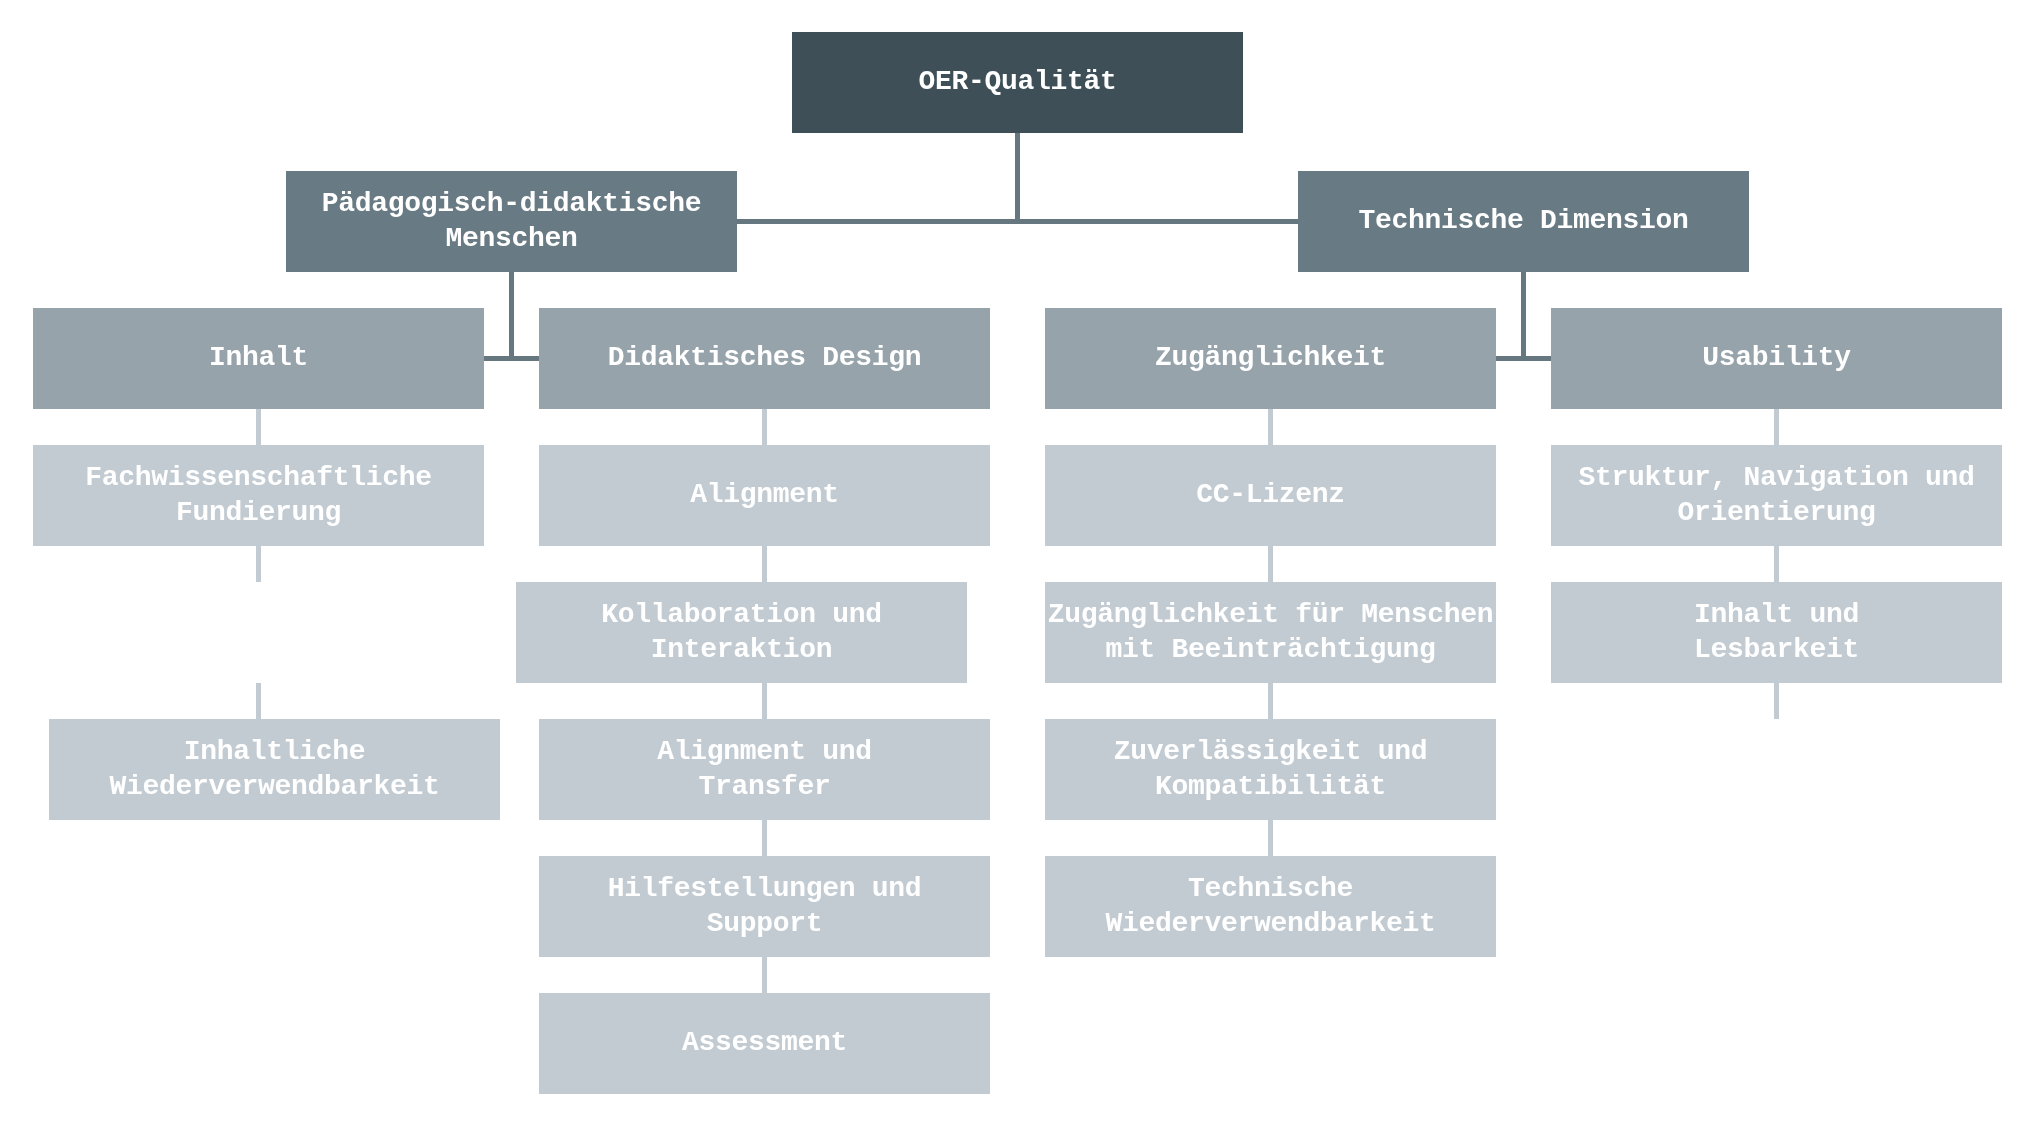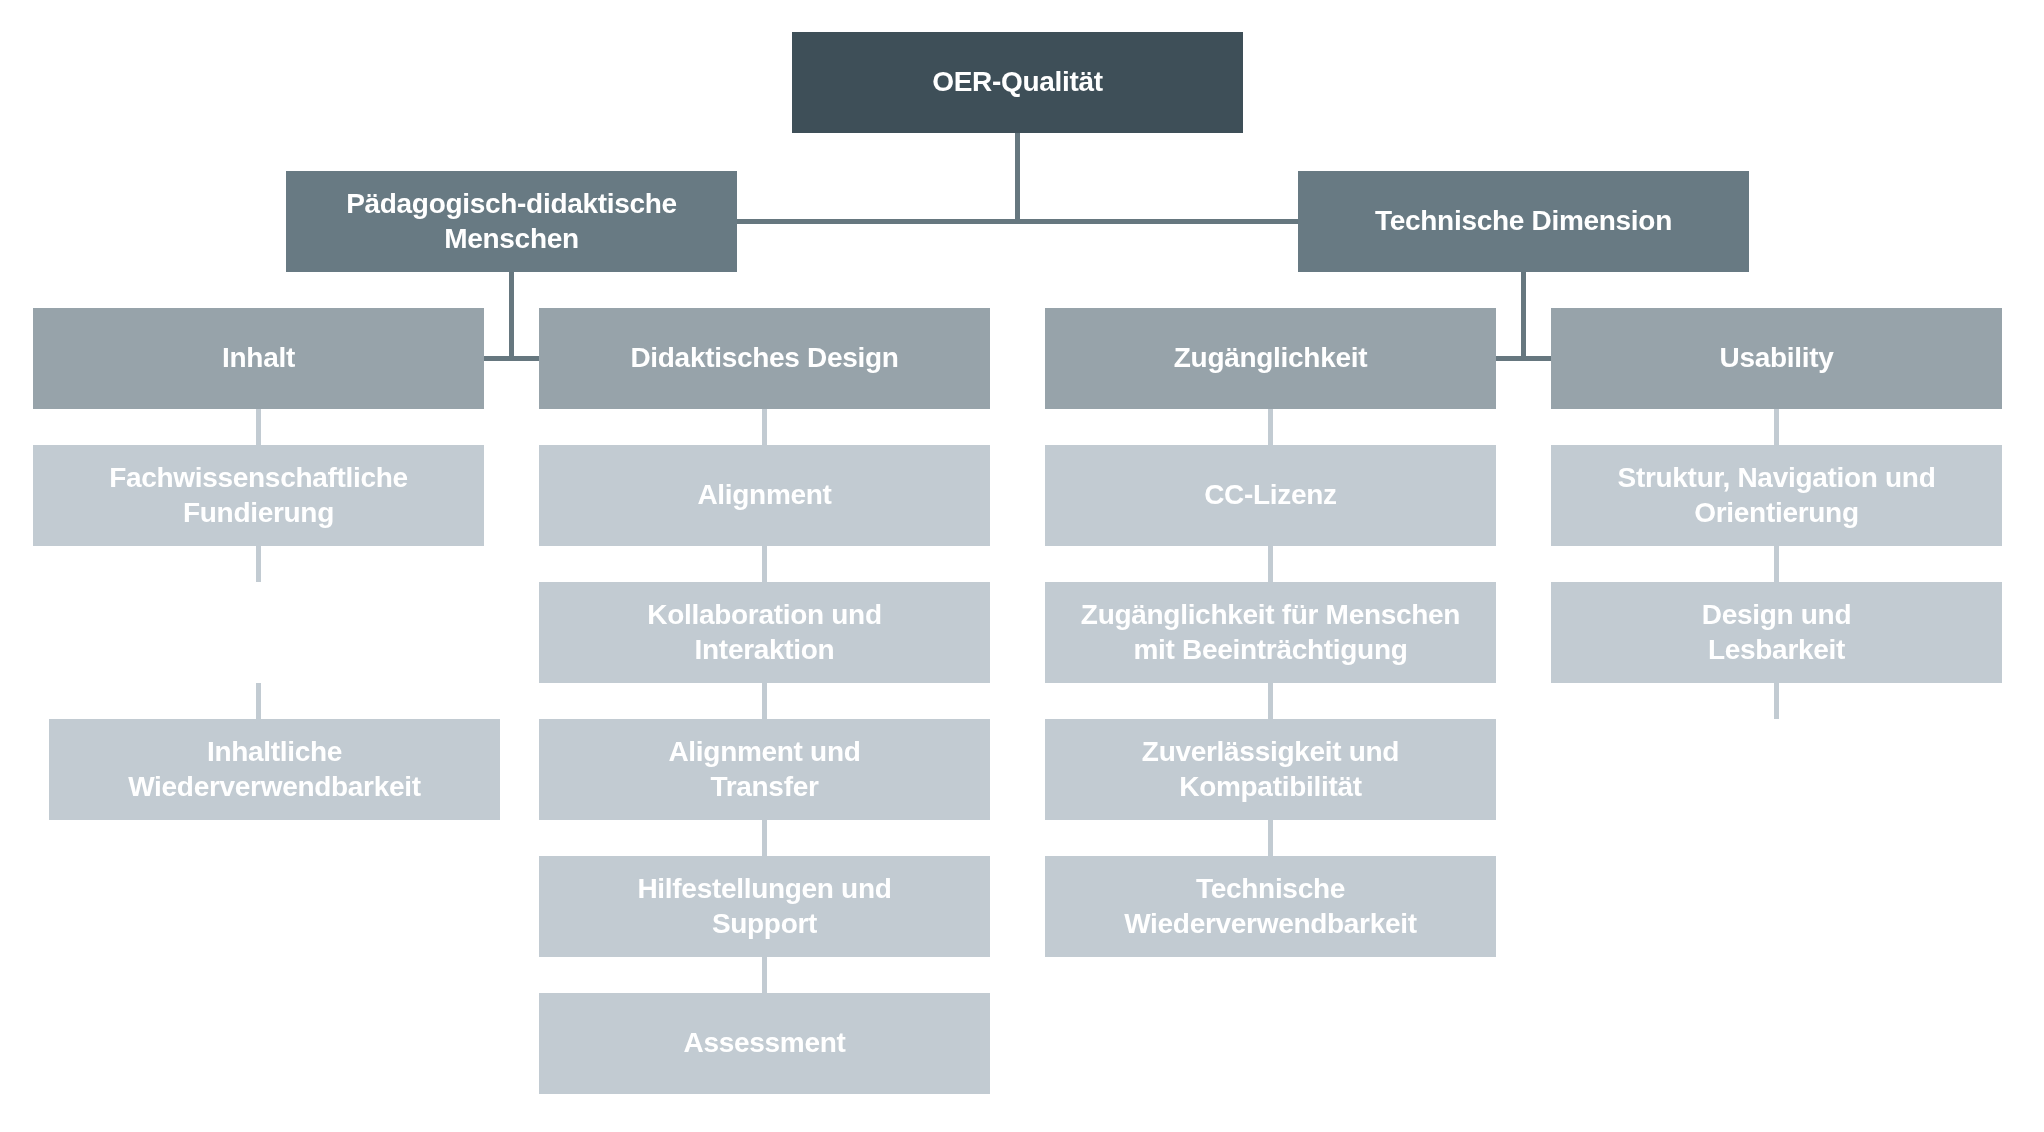--- a/index.html
+++ b/index.html
@@ -1,21 +1,21 @@
 <!DOCTYPE html>
 <html style="--level1-bg: #3e4f58; --level2-bg: #687a83; --level3-bg: #97a3aa; --level4-bg: #c2cbd2; --connector-dark: #66777f; --connector-light: #c2cbd2; --text: #ffffff; --background: #ffffff;"><head>
 <meta charset="utf-8">
 <style>
   html, body { margin: 0; padding: 0; background: #ffffff; }
   .canvas {
     position: relative;
     width: 2044px;
     height: 1132px;
     background: var(--background, #fff);
-    font-family: Liberation Sans, sans-serif;
+    font-family: Liberation Mono, monospace;
     overflow: hidden;
   }
   .box {
     position: absolute;
     width: 451px;
     height: 101px;
     display: flex;
     align-items: center;
     justify-content: center;
     text-align: center;
@@ -75,34 +75,34 @@
   <div class="box l3" style="left:539px;top:308px">Didaktisches Design</div>
   <div class="box l3" style="left:1045px;top:308px">Zugänglichkeit</div>
   <div class="box l3" style="left:1551px;top:308px">Usability</div>
 
   <div class="box l4" style="left:33px;top:445px">Fachwissenschaftliche
 Fundierung</div>
   <div class="box l4" style="left:49px;top:719px">Inhaltliche
 Wiederverwendbarkeit</div>
 
   <div class="box l4" style="left:539px;top:445px">Alignment</div>
-  <div class="box l4" style="left:539px;top:582px">Kollaboration und
+  <div class="box l4" style="left:516px;top:582px">Kollaboration und
 Interaktion</div>
   <div class="box l4" style="left:539px;top:719px">Alignment und
 Transfer</div>
   <div class="box l4" style="left:539px;top:856px">Hilfestellungen und
 Support</div>
   <div class="box l4" style="left:1045px;top:445px">CC-Lizenz</div>
 
   <div class="box l4" style="left:539px;top:993px">Assessment</div>
   <div class="box l4" style="left:1045px;top:582px">Zugänglichkeit für Menschen
 mit Beeinträchtigung</div>
   <div class="box l4" style="left:1045px;top:719px">Zuverlässigkeit und
 Kompatibilität</div>
   <div class="box l4" style="left:1045px;top:856px">Technische
 Wiederverwendbarkeit</div>
 
   <div class="box l4" style="left:1551px;top:445px">Struktur, Navigation und
 Orientierung</div>
-  <div class="box l4" style="left:1551px;top:582px">Design und
+  <div class="box l4" style="left:1551px;top:582px">Inhalt und
 Lesbarkeit</div>
 
 </div>
 
 </body></html>

